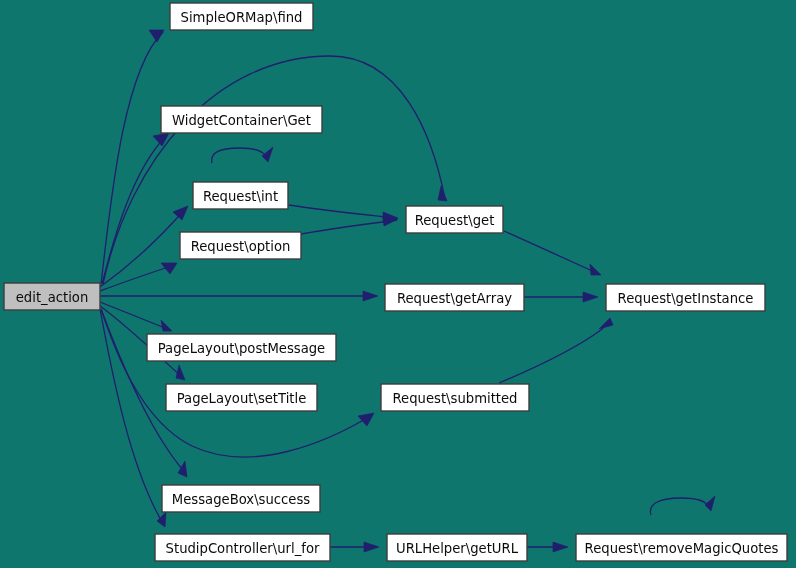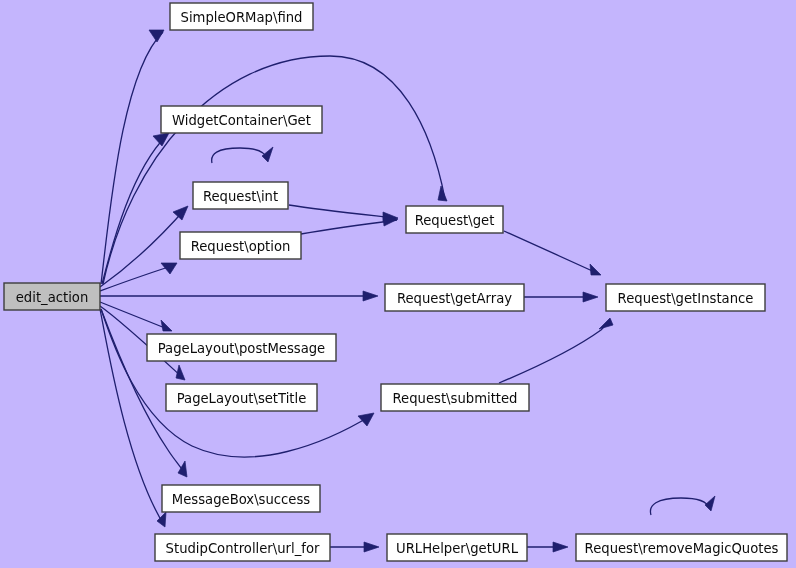--- a/index.html
+++ b/index.html
@@ -11,21 +11,21 @@
   body {
     width: 796px;
     height: 568px;
     overflow: hidden;
     font-family: "DejaVu Sans", "Liberation Sans", sans-serif;
   }
   #graph-root {
     position: relative;
     width: 796px;
     height: 568px;
-    background: #c4b5fd;
+    background: #0f766e;
   }
   svg#callgraph {
     display: block;
     width: 796px;
     height: 568px;
   }
   .edge-path {
     fill: none;
     stroke: #1f1f6e;
     stroke-width: 1.3;

